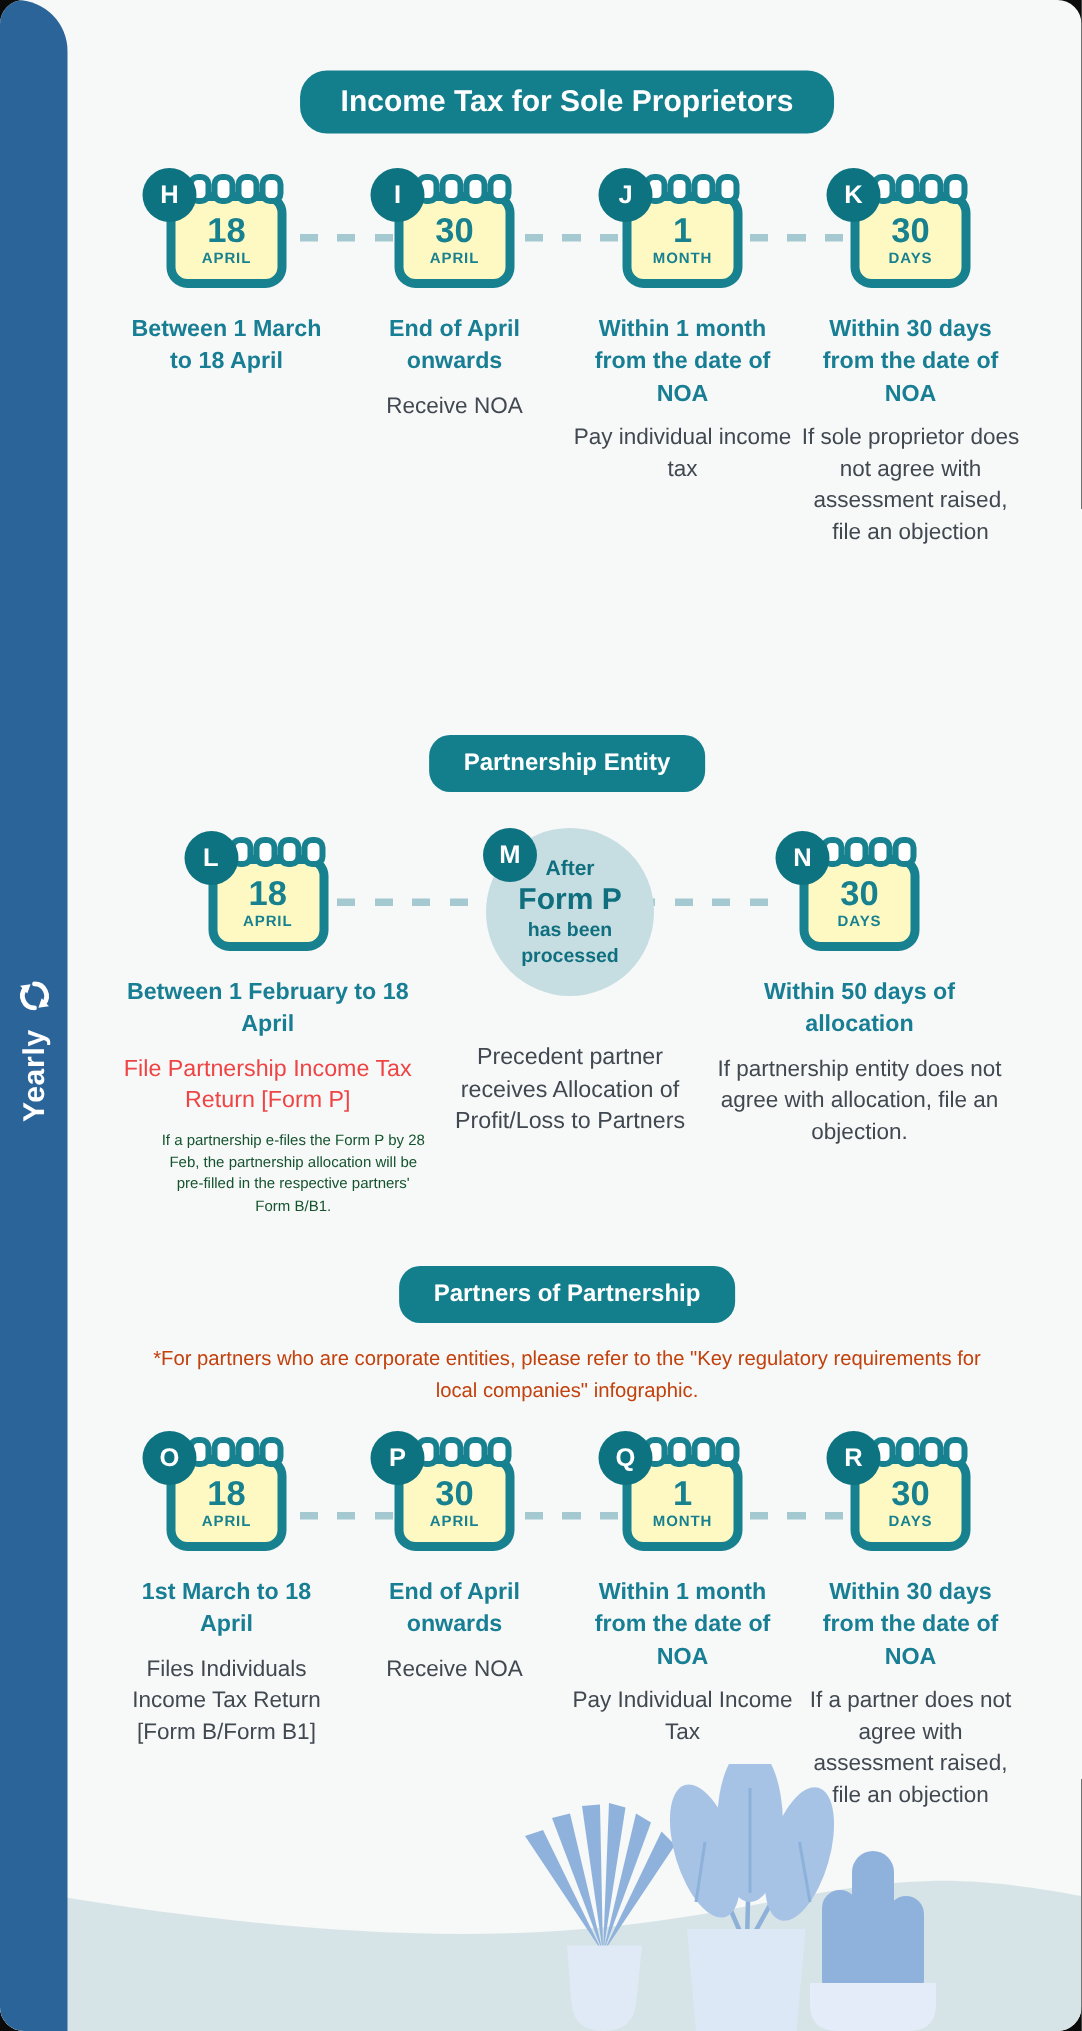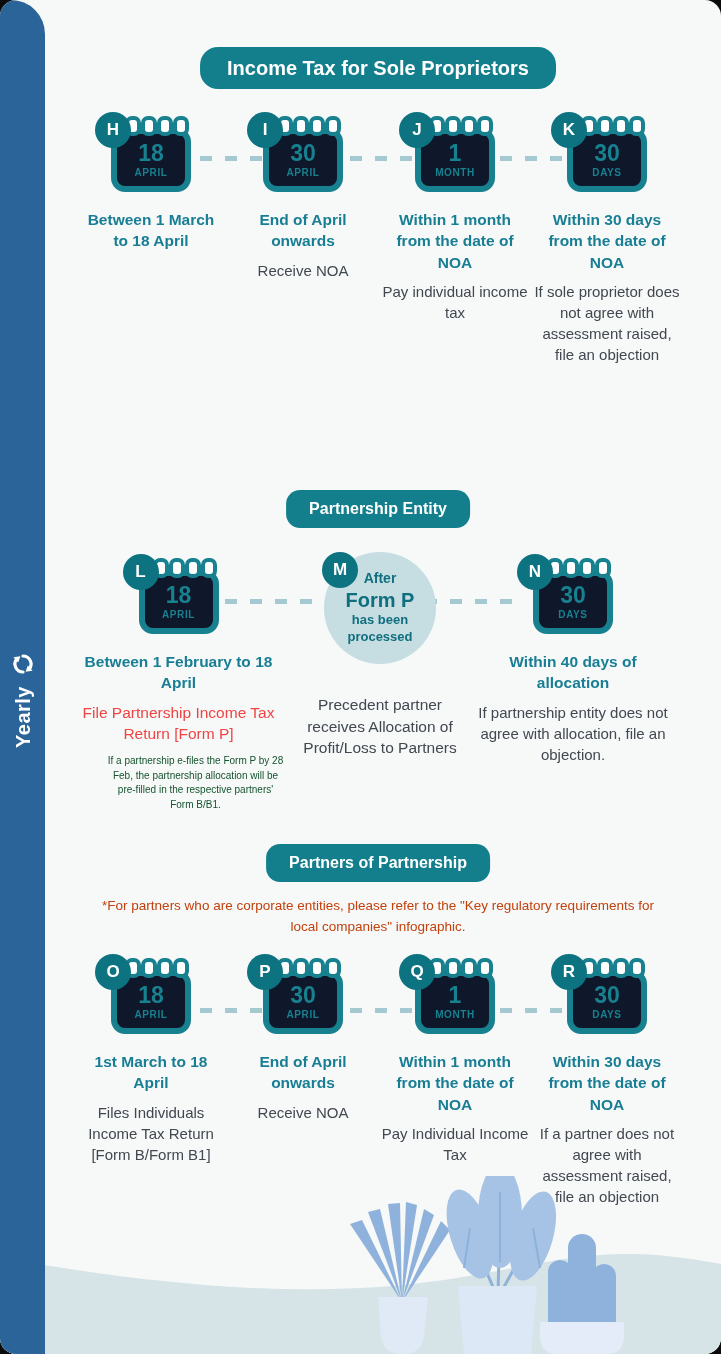--- a/index.html
+++ b/index.html
@@ -21,21 +21,21 @@
   .pill{position:absolute;left:378px;transform:translateX(-50%);background:#137f8c;color:#fff;
         font-weight:bold;font-size:16px;line-height:1;padding:11px 23px;border-radius:14px;
         white-space:nowrap;z-index:2;}
 
   
   .dash{position:absolute;height:5px;border-radius:3px;z-index:1;
         background:repeating-linear-gradient(90deg,#a4c9d0 0 12px,transparent 12px 25px);}
 
   
   .cal{position:relative;width:96px;height:80px;flex:none;}
-  .cal-box{position:absolute;left:8px;top:14px;width:80px;height:64px;background:#0f172a;
+  .cal-box{position:absolute;left:8px;top:14px;width:80px;height:64px;background:#fef9c3;
            border:6px solid #17818f;border-radius:14px;box-sizing:border-box;
            display:flex;flex-direction:column;align-items:center;justify-content:center;}
   .cal-num{font-size:23px;font-weight:bold;color:#17818f;line-height:1;}
   .cal-unit{font-size:10px;font-weight:bold;color:#17818f;letter-spacing:.6px;margin-top:2px;}
   .ring{position:absolute;top:2px;width:8px;height:12px;border:4px solid #17818f;border-radius:7px;
         background:#fff;z-index:2;}
   .ring.r1{left:22px}.ring.r2{left:38px}.ring.r3{left:54px}.ring.r4{left:70px}
   .badge{position:absolute;left:-8px;top:-2px;width:36px;height:36px;border-radius:50%;
          background:#0d7380;color:#fff;font-weight:bold;font-size:17px;display:flex;
          align-items:center;justify-content:center;z-index:3;}
@@ -176,21 +176,21 @@
         <span class="ring r1"></span>
           <span class="ring r2"></span>
           <span class="ring r3"></span>
           <span class="ring r4"></span>
         <div class="cal-box">
           <div class="cal-num">30</div>
           <div class="cal-unit">DAYS</div>
         </div>
         <div class="badge">N</div>
       </div>
-      <div class="heading">Within 40 days of allocation</div>
+      <div class="heading">Within 50 days of allocation</div>
       <div class="body">If partnership entity does not agree with allocation, file an objection.</div>
     </div>
 
     <div class="pill" style="top:844px;">Partners of Partnership</div>
     <div class="note">*For partners who are corporate entities, please refer to the "Key regulatory requirements for local companies" infographic.</div>
 
     <div class="col c4" style="left:75px;top:956px;">
       <div class="cal">
         <span class="ring r1"></span>
           <span class="ring r2"></span>

